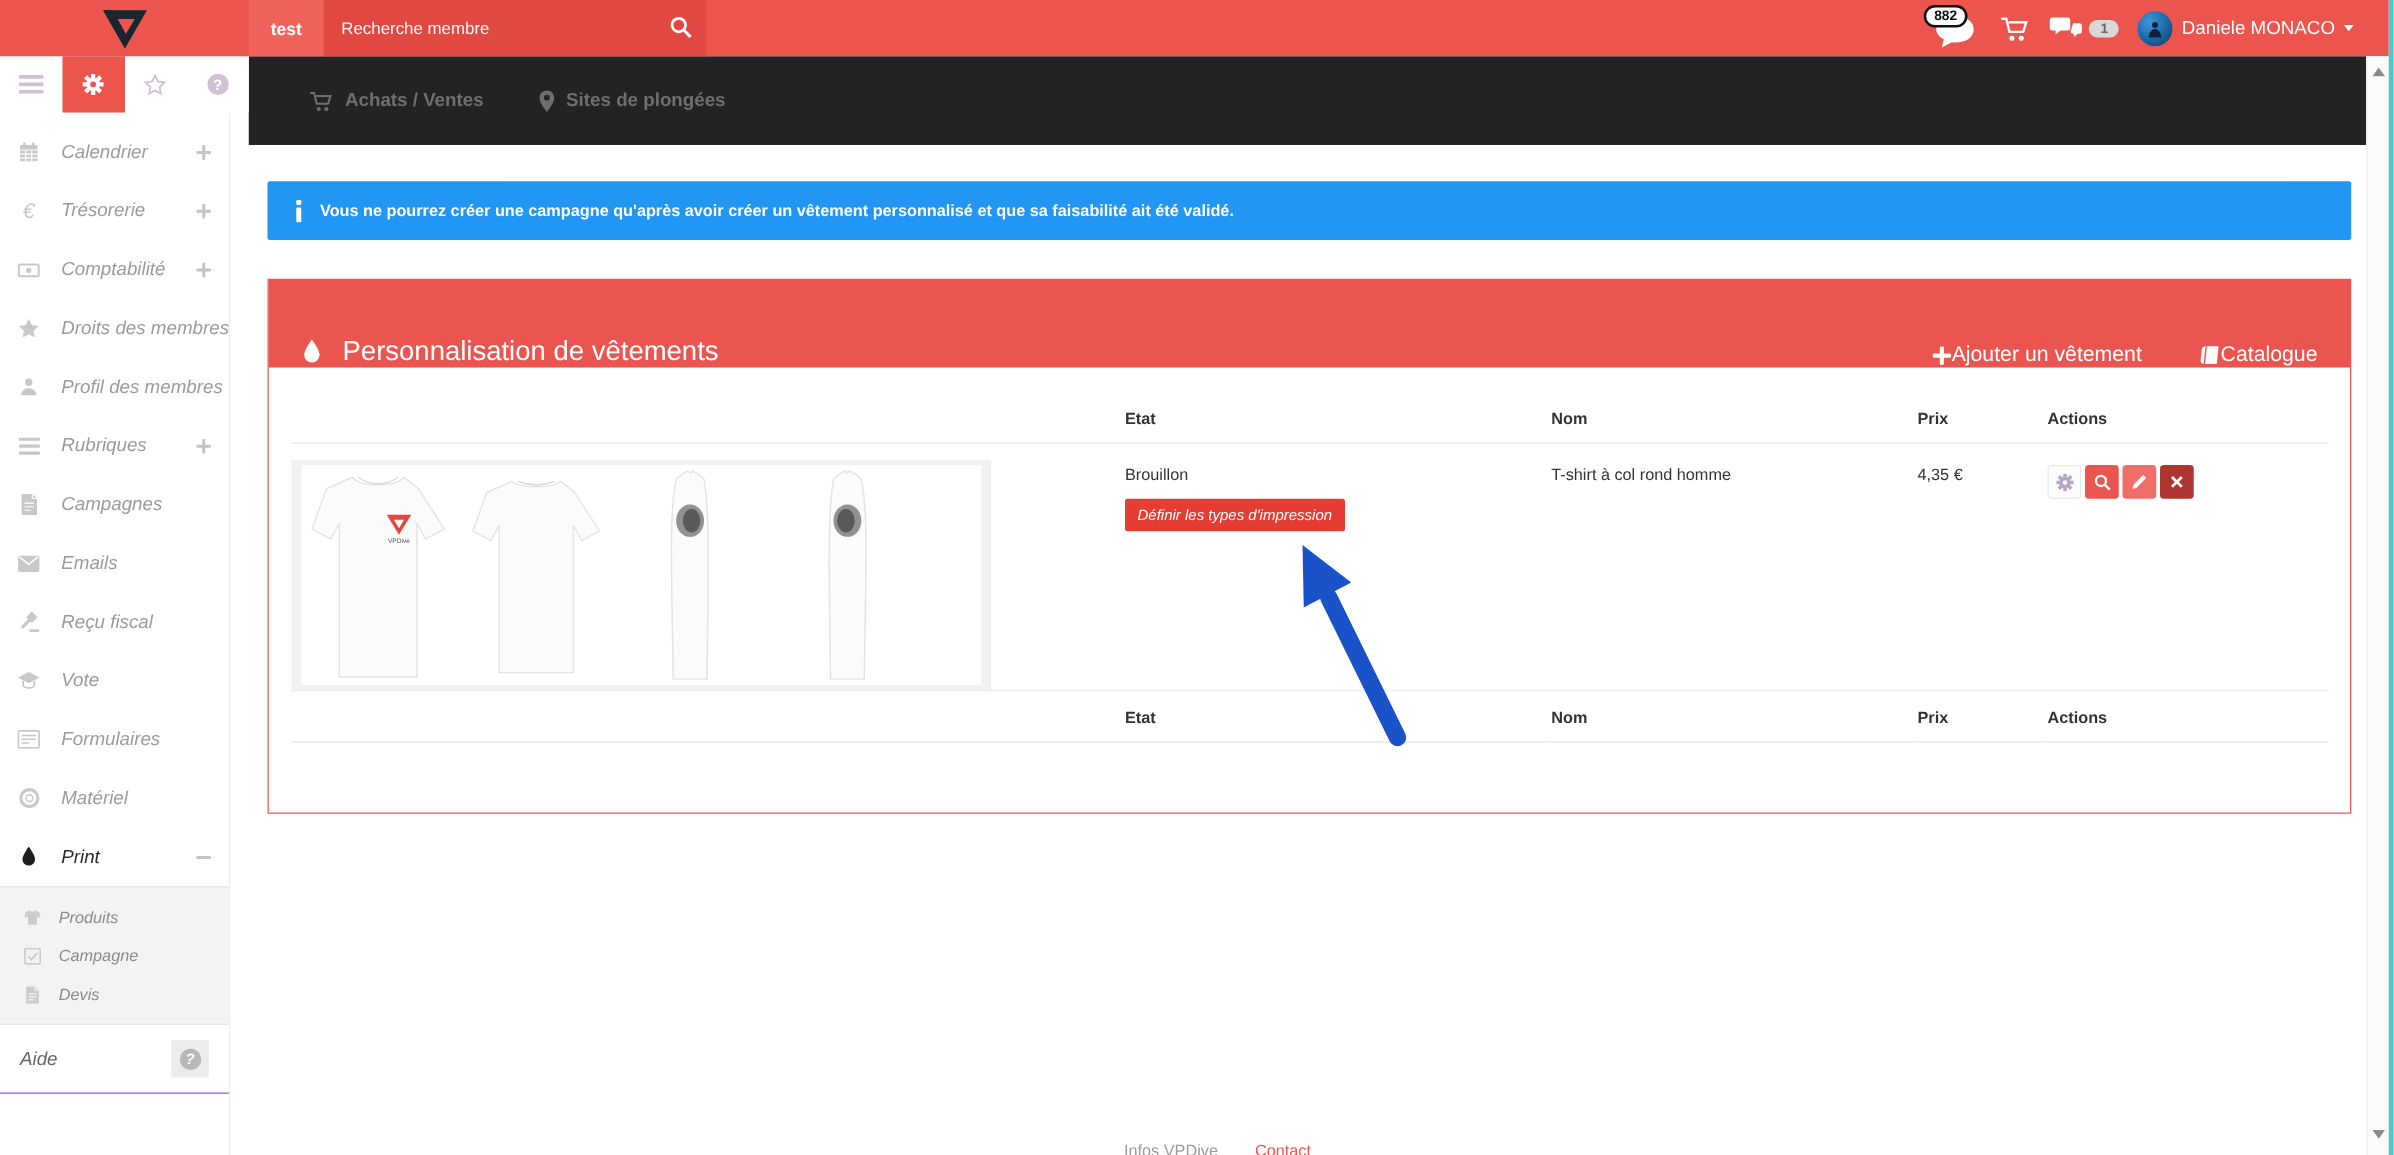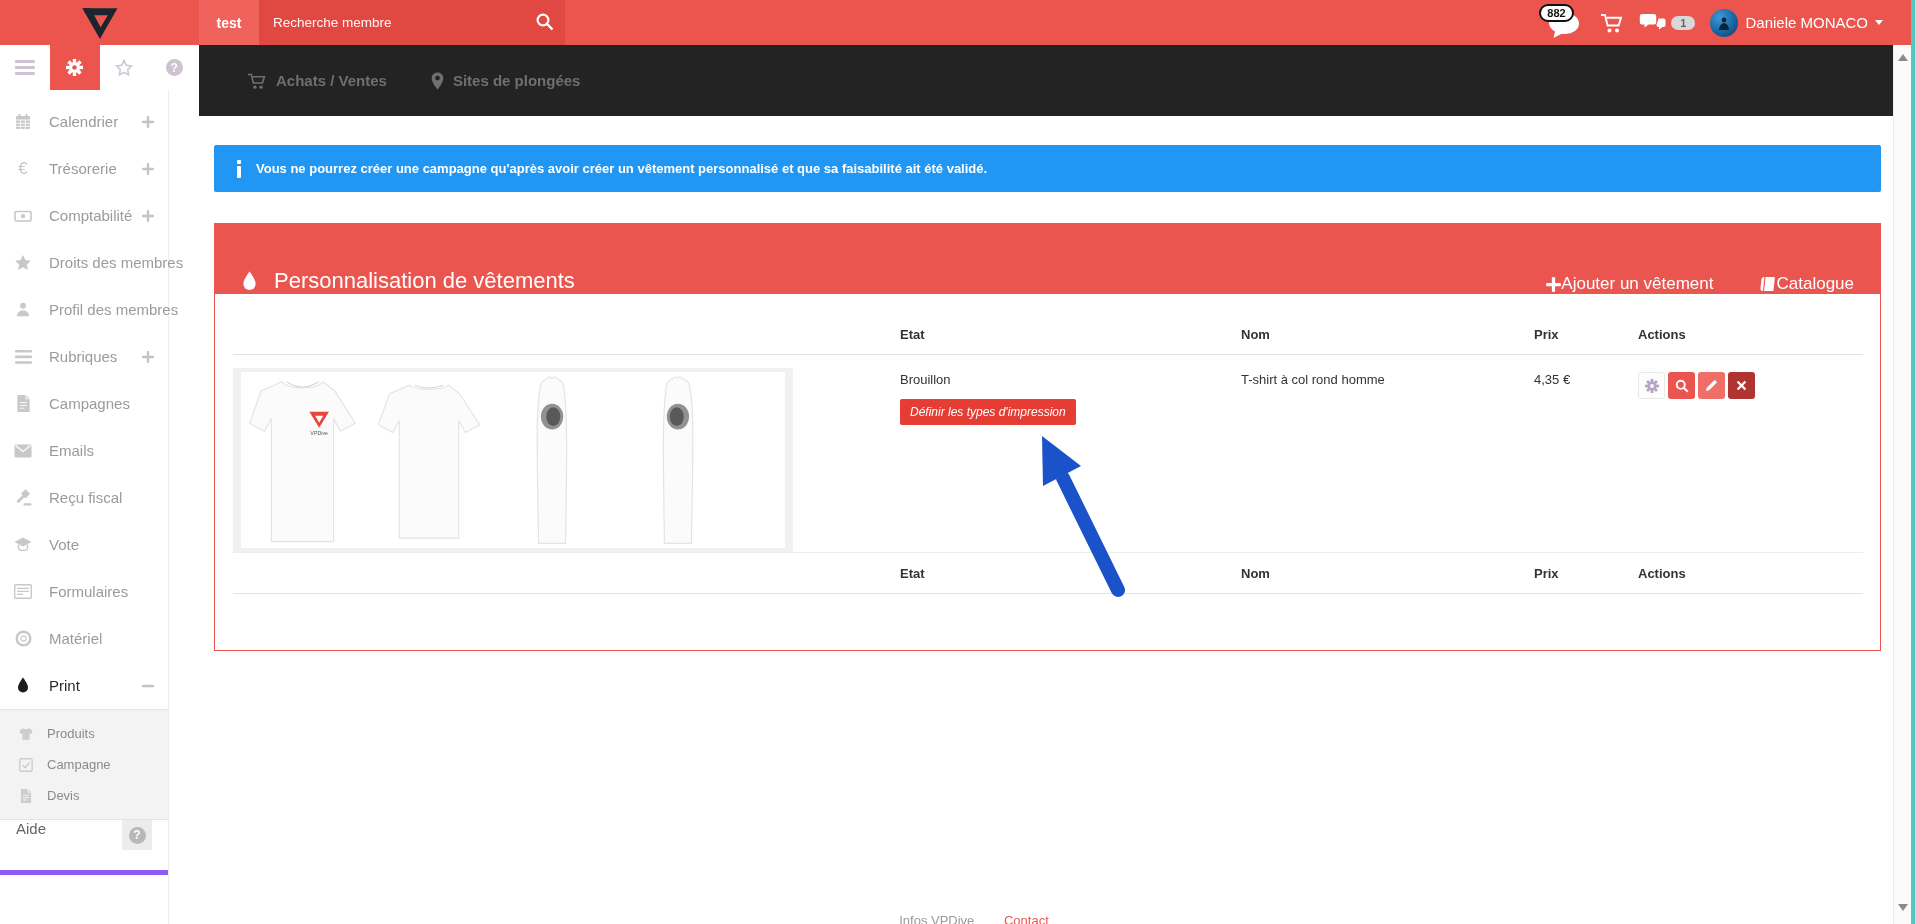--- a/index.html
+++ b/index.html
@@ -35,32 +35,32 @@
   .side-tabs { position:absolute; left:0; top:45px; width:199px; height:45px; display:flex; background:#fff; z-index:5; }
   .side-tab { flex:1; display:flex; align-items:center; justify-content:center; color:#cfc3d3; cursor:pointer; }
   .side-tab.active { background:#ec544e; color:#fff; }
   .qmark { width:17px; height:17px; border-radius:50%; background:#cfc3d3; color:#fff; font-size:12px; font-weight:bold; display:flex; align-items:center; justify-content:center; }
 
   
   .topnav { position:absolute; left:199px; top:45px; width:1694px; height:71px; background:#232323; display:flex; align-items:center; gap:44px; padding-left:48px; z-index:4; }
   .nav-tab { display:flex; align-items:flex-start; gap:9px; color:#6f6f6f; font-size:15px; font-weight:bold; cursor:pointer; }
 
   
-  .sidebar { position:absolute; left:0; top:90px; width:169px; height:834px; background:#fff; border-right:1px solid #ededed; z-index:3; padding-top:8px; }
+  .sidebar { position:absolute; left:0; top:90px; width:184px; height:834px; background:#fff; border-right:1px solid #ededed; z-index:3; padding-top:8px;font-style:italic; }
   .sb-item { height:47px; display:flex; align-items:center; padding:0 14px; color:#9b9b9b; font-size:15px; cursor:pointer; }
   .sb-ic { width:18px; height:18px; color:#c8c8c8; margin-right:17px; display:flex; align-items:center; justify-content:center; flex:none; }
   .sb-label { flex:1; white-space:nowrap; }
   .sb-plus { color:#c4c4c4; flex:none; }
   .sb-item.active { color:#2b2b2b; }
   .sb-item.active .sb-ic { color:#1d1d1d; }
   .euro-glyph { font-size:17px; line-height:1; }
   .submenu { background:#f3f3f3; border-top:1px solid #e4e4e4; border-bottom:1px solid #e4e4e4; padding:8px 0; }
   .sub-item { height:31px; display:flex; align-items:center; padding:0 18px; color:#8b8b8b; font-size:13px; cursor:pointer; }
   .sub-item .sb-ic { width:15px; height:15px; color:#cdcdcd; margin-right:14px; }
-  .help-row { height:55px; display:flex; align-items:flex-start; justify-content:space-between; padding:0 16px; border-bottom:5px solid #8b5cf6; color:#666; font-size:15px; }
+  .help-row { height:55px; display:flex; align-items:center; justify-content:space-between; padding:0 16px; border-bottom:1px solid #8b5cf6; color:#666; font-size:15px; }
   .help-btn { width:30px; height:30px; background:#ececec; display:flex; align-items:center; justify-content:center; cursor:pointer; }
   .help-btn .qmark { background:#b8b8b8; }
 
   
   .content { position:absolute; left:199px; top:116px; width:1694px; height:808px; background:#fff; z-index:2; }
   .banner { margin:29px 12px 0 15px; height:47px; background:#2196f3; border-radius:2px; color:#fff; font-size:13px; font-weight:bold; display:flex; align-items:center; padding:0 22px; gap:14px; }
 
   .panel { margin:31px 12px 0 15px; height:428px; border:1px solid #ea564f; }
   .panel-head { height:70px; background:#ea564f; display:flex; align-items:flex-end; padding:0 26px; color:#fff; }
   .panel-title { font-size:22px; display:flex; align-items:center; gap:16px; flex:1; }

